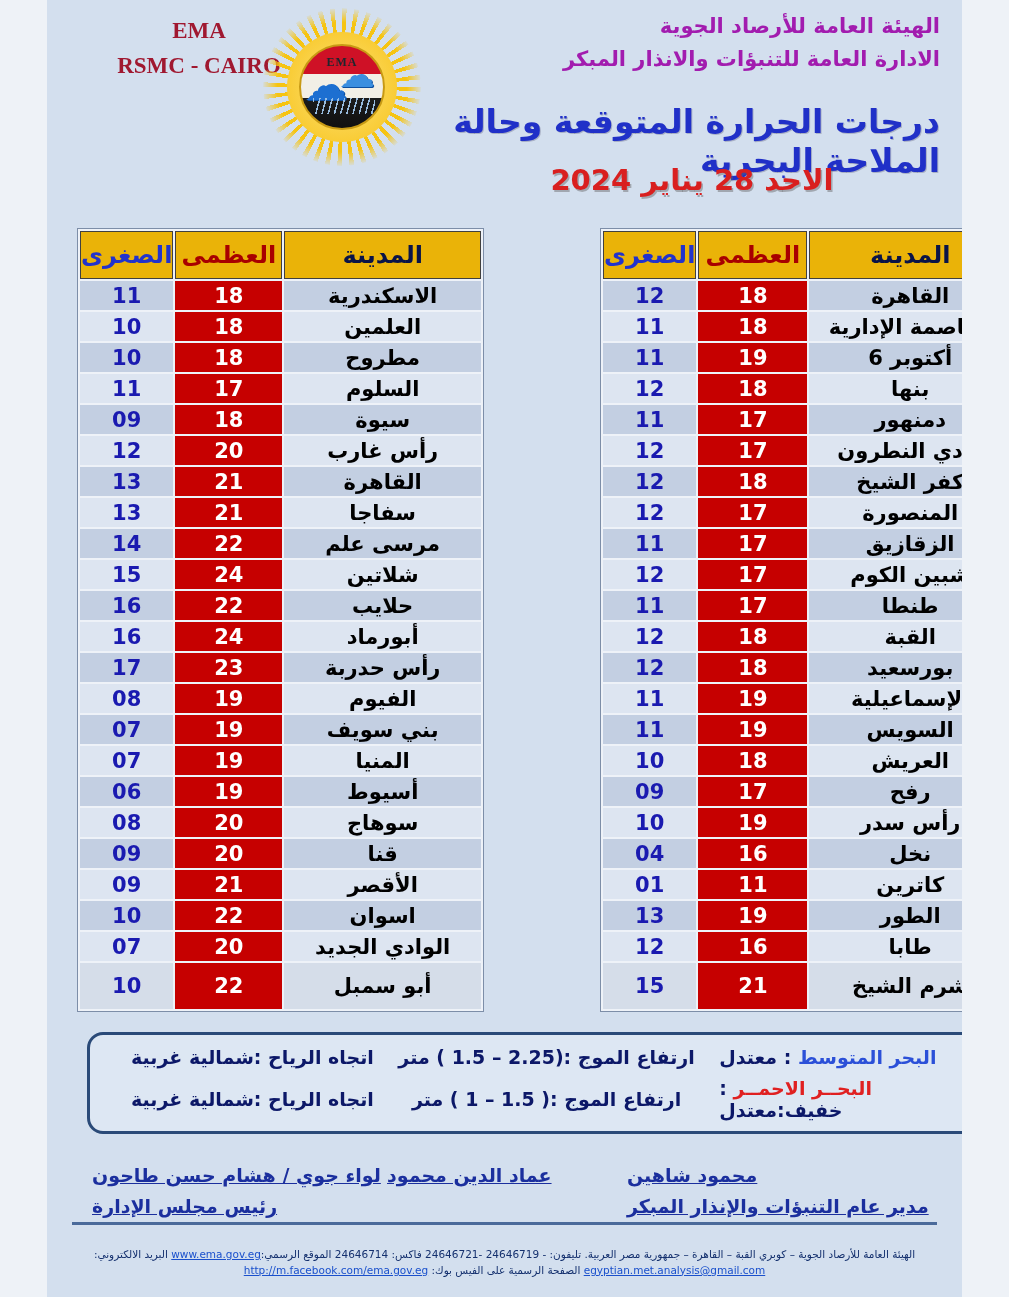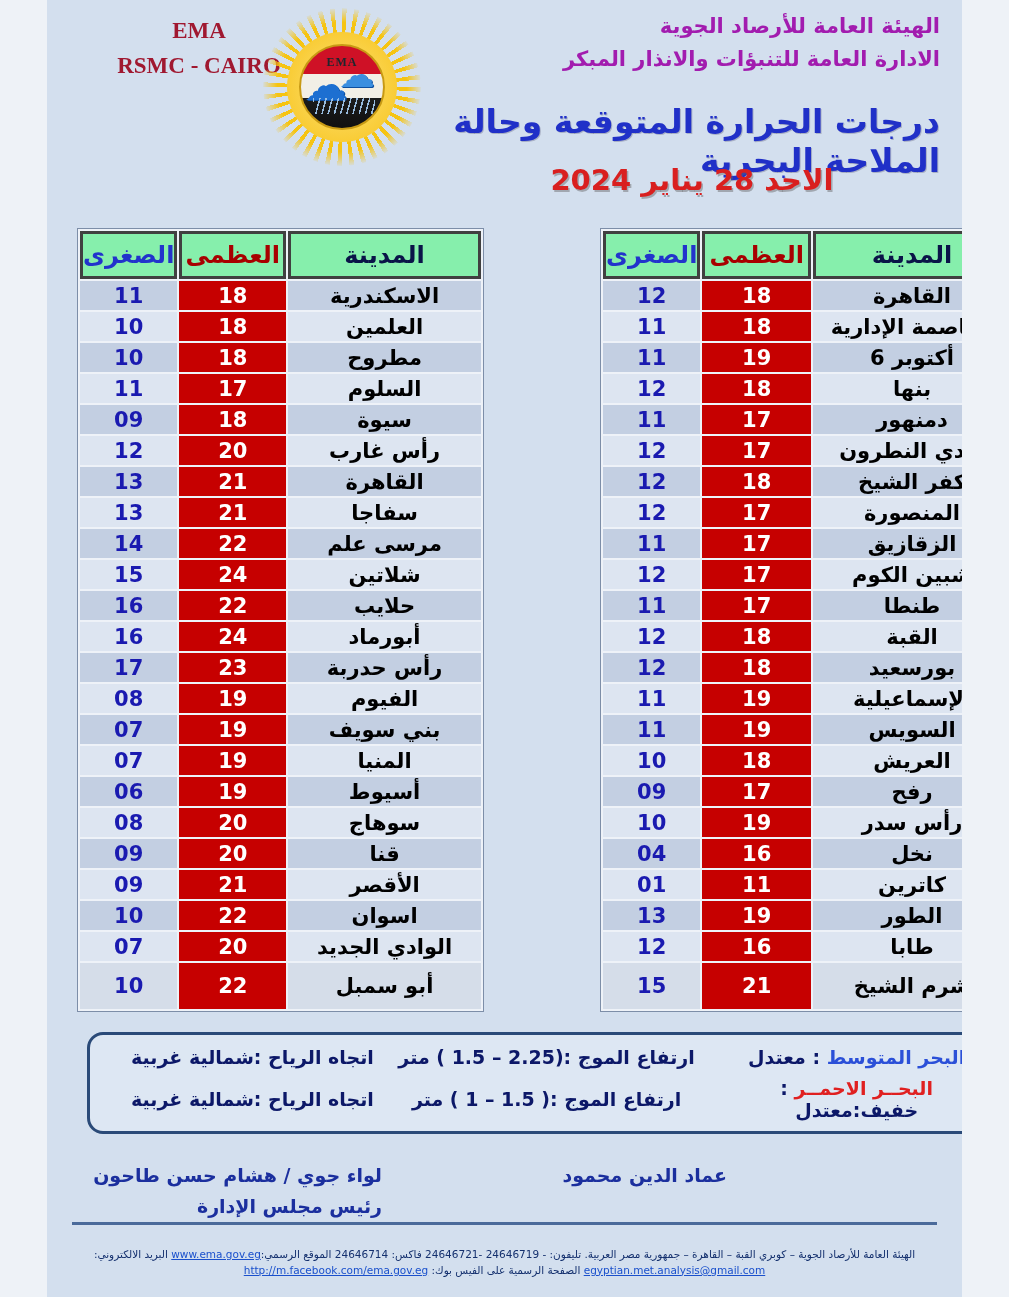--- a/index.html
+++ b/index.html
@@ -62,51 +62,51 @@
     opacity:.95;
   }
   
   .temp-table-wrap {
     position:absolute; top:228px; border:1px solid #7d8ea8; background:#eef2f8;
   }
   .temp-table-wrap.left  { left:30px;  width:407px; }
   .temp-table-wrap.right { left:553px; width:414px; }
   table.temps { width:100%; border-collapse:separate; border-spacing:2px; direction:rtl; }
   table.temps th {
-    height:48px; background:#86efac; font-size:24px; font-weight:bold;
-    border:3px solid #404040;
+    height:48px; background:#eab308; font-size:24px; font-weight:bold;
+    border:1px solid #404040;
   }
   th.th-city { width:50%; color:#0a1448; }
   th.th-max  { width:27%; color:#a80000; }
   th.th-min  { width:23%; color:#2233cc; }
   table.temps td { height:29px; text-align:center; font-weight:bold; font-size:21px; }
   table.temps tr:nth-child(odd)  td.td-city, table.temps tr:nth-child(odd)  td.td-min  { background:#c3cfe2; }
   table.temps tr:nth-child(even) td.td-city, table.temps tr:nth-child(even) td.td-min { background:#dde5f1; }
   table.temps tr.tall td { height:46px; }
   table.temps tr.tall td.td-city, table.temps tr.tall td.td-min { background:#d5dde9; }
   td.td-city { color:#000; }
   td.td-max  { background:#c60000 !important; color:#fff; font-size:22px; }
   td.td-min  { color:#1a1ab0; font-size:22px; }
   
   .marine-box {
     position:absolute; left:40px; top:1032px; width:928px; height:102px;
     border:3px solid #2a4a78; border-radius:16px; background:#dde7f3;
     display:flex; flex-direction:column; justify-content:space-around;
     padding:6px 18px; direction:rtl;
   }
   .marine-row { display:flex; align-items:center; font-weight:bold; font-size:19px; color:#0c1868; }
-  .marine-sea   { width:31%; text-align:center; }
+  .marine-sea   { width:31%; text-align:left; }
   .marine-wave  { width:39%; text-align:center; }
   .marine-wind  { width:30%; text-align:right; }
   .sea-med { color:#2b50d8; }
   .sea-red { color:#e02020; }
   .wave-range { direction:ltr; unicode-bidi:embed; }
   
-  .sig { position:absolute; top:1160px; text-align:right; direction:rtl;
-         font-weight:bold; font-size:19px; color:#1b2f9e; line-height:1.65; }
+  .sig { position:absolute; top:1160px; text-align:left; direction:rtl;
+         font-weight:bold; font-size:19px; color:#1b2f9e; line-height:1.65;text-decoration:underline; }
   .sig.right  { right:25px; width:310px; }
   .sig.center { left:340px; width:340px; }
   .sig.left   { left:45px;  width:290px; }
   .divider { position:absolute; left:25px; right:25px; top:1222px; height:3px; background:#4a6a9a; }
   
   .footer-line {
     position:absolute; left:10px; right:10px; top:1247px;
     text-align:center; direction:rtl; font-size:10.5px; font-weight:normal;
     color:#14306e; line-height:1.5;
   }
@@ -413,20 +413,24 @@
       <div class="marine-sea">
         <span class="sea-red">البحــر الاحمــر</span><span> :  </span><span>خفيف:معتدل</span>
       </div>
       <div class="marine-wave">
         <span>ارتفاع الموج :</span><span class="wave-range">( 1 – 1.5 )</span><span> متر</span>
       </div>
       <div class="marine-wind">اتجاه الرياح :شمالية غربية</div>
     </div>
   </div>
 
+  <div class="sig right">
+    <div>محمود شاهين</div>
+    <div>مدير عام التنبؤات والإنذار المبكر</div>
+  </div>
   <div class="sig center">
     <div>عماد الدين محمود</div>
   </div>
   <div class="sig left">
     <div>لواء جوي / هشام حسن طاحون</div>
     <div>رئيس مجلس الإدارة</div>
   </div>
 
   <div class="divider"></div>
 

